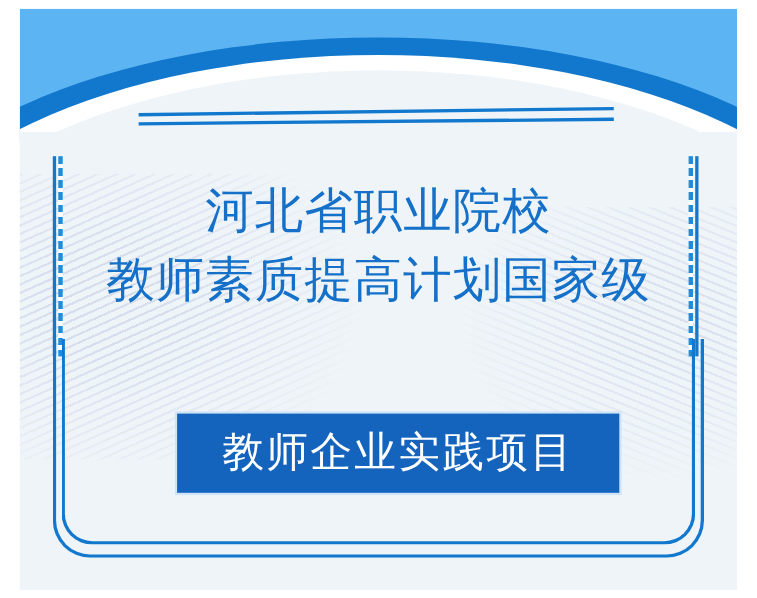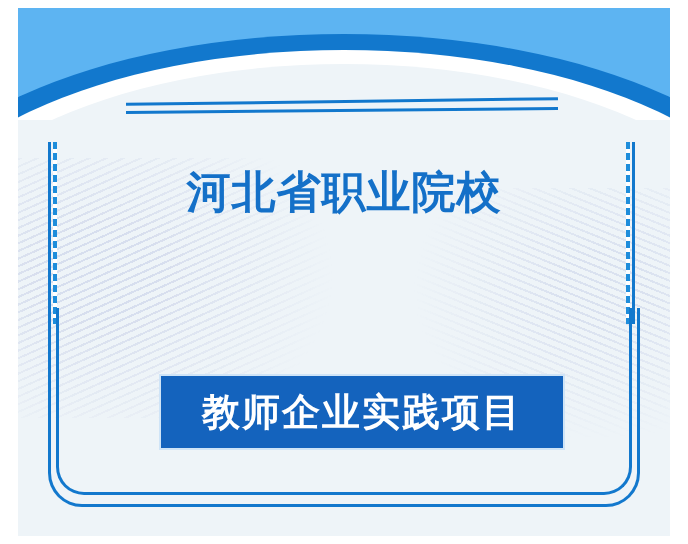--- a/index.html
+++ b/index.html
@@ -204,21 +204,21 @@
     left: 0;
     top: 152px;
     width: 652px;
     text-align: center;
     pointer-events: none;
   }
   .title-line {
     display: block;
     color: #1470c8;
     font-size: 44px;
-    font-weight: bold;
+    font-weight: normal;
     line-height: 63px;
     letter-spacing: 1px;
     white-space: nowrap;
   }
 
   
   .banner {
     position: absolute;
     left: 143px;
     top: 368px;
@@ -226,21 +226,21 @@
     height: 72px;
     background: #1463bd;
     box-shadow: 0 0 0 2px #cfe4f7;
     display: flex;
     align-items: center;
     justify-content: center;
   }
   .banner-text {
     color: #ffffff;
     font-size: 38px;
-    font-weight: bold;
+    font-weight: normal;
     letter-spacing: 2px;
     line-height: 1;
     white-space: nowrap;
   }
 </style>
 </head>
 <body>
 
 <div class="poster">
   <div class="panel">
@@ -268,20 +268,21 @@
     <div class="rail rail-right">
       <div class="solid"></div>
       <div class="dashed"></div>
     </div>
 
     <div class="frame-outer"></div>
     <div class="frame-inner"></div>
 
     <div class="title-block">
       <span class="title-line">河北省职业院校</span>
+      <span class="title-line">教师素质提高计划国家级</span>
     </div>
 
     <div class="banner">
       <span class="banner-text">教师企业实践项目</span>
     </div>
 
   </div>
 </div>
 
 </body></html>

